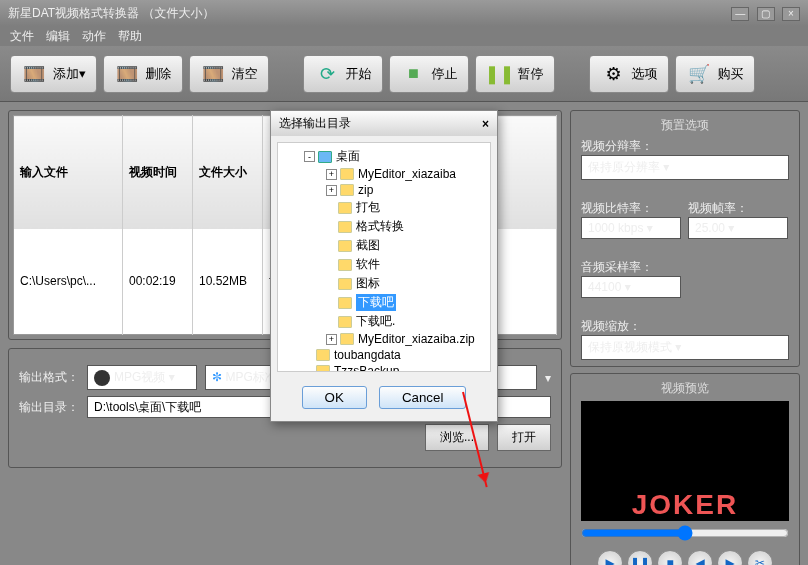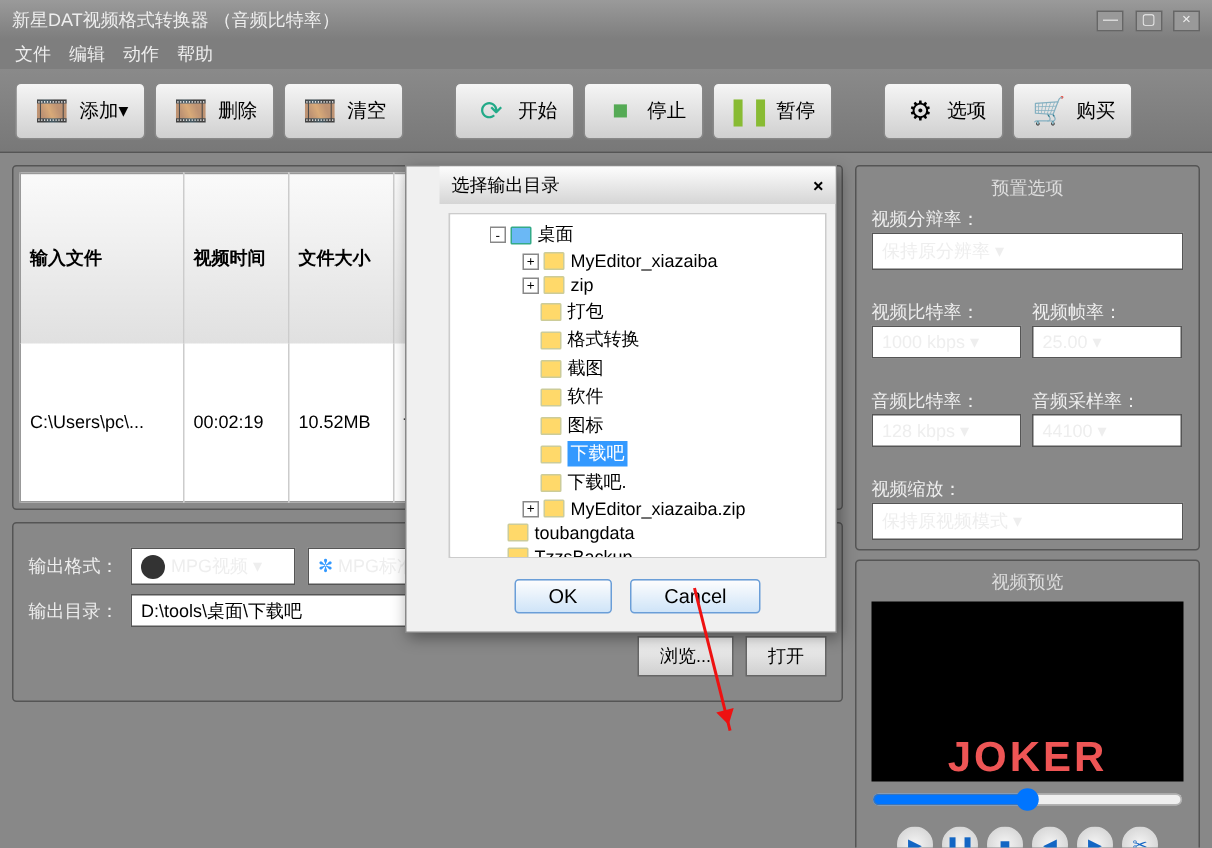--- a/index.html
+++ b/index.html
@@ -34,42 +34,42 @@
 .panel { background: #888; border: 1px solid #555; border-radius: 3px; padding: 6px 10px; font-size: 12px; color: #eee; }
 .panel-title { text-align: center; font-size: 12px; color: #ddd; margin-bottom: 4px; }
 .ctl-row { display: flex; gap: 6px; margin: 20px 0; align-items: center; }
 .ctl-row .select { width: 100px; }
 .lbl { font-size: 12px; color: #eee; }
 .preview { background: #000; height: 120px; display: flex; align-items: flex-end; justify-content: center; color: #e55; font-size: 28px; font-weight: bold; letter-spacing: 2px; }
 .pbtns { display: flex; gap: 4px; margin-top: 6px; justify-content: center; }
 .pbtn { width: 26px; height: 26px; border-radius: 50%; background: radial-gradient(#f5f5f5,#ccc); border: 1px solid #888; display: flex; align-items: center; justify-content: center; font-size: 12px; cursor: pointer; color: #1366c4; }
 
 
-.dialog { position: absolute; left: 270px; top: 110px; width: 288px; background: #f0f0f0; border: 1px solid #888; box-shadow: 2px 3px 10px rgba(0,0,0,.4); font-size: 12px; padding-left: 22px; }
+.dialog { position: absolute; left: 270px; top: 110px; width: 228px; background: #f0f0f0; border: 1px solid #888; box-shadow: 2px 3px 10px rgba(0,0,0,.4); font-size: 12px; }
 .dlg-title { background: linear-gradient(#fdfdfd,#d5d5d5); padding: 4px 8px; display: flex; justify-content: space-between; align-items: center; }
 .dlg-close { cursor: pointer; font-weight: bold; }
 .tree { background: #fff; margin: 6px; border: 1px solid #ccc; height: 230px; padding: 4px 6px; overflow: auto; }
 .tree-item { display: flex; align-items: center; padding: 1px 0; white-space: nowrap; cursor: pointer; }
 .tree-item.sel span.lbl-t { background: #3399ff; color: #fff; padding: 0 2px; }
 .fold { width: 14px; height: 12px; background: #ffd96a; border: 1px solid #cc9; margin-right: 4px; display: inline-block; border-radius: 1px; }
 .exp { width: 11px; height: 11px; border: 1px solid #888; margin-right: 3px; display: inline-flex; align-items: center; justify-content: center; font-size: 9px; background: #fff; }
 .dots { width: 12px; display: inline-block; }
 .dlg-btns { display: flex; justify-content: center; gap: 12px; padding: 8px 0 12px; }
 .dlg-btn { background: linear-gradient(#fdfdfd,#cfe4f8); border: 1px solid #6a9ed8; padding: 3px 22px; cursor: pointer; border-radius: 3px; }
 
 
 .arrow { position: absolute; left: 462px; top: 392px; width: 2px; height: 98px; background: #e11; transform: rotate(-14deg); transform-origin: top; }
 .arrow::after { content: ""; position: absolute; bottom: -2px; left: -5px; border: 6px solid transparent; border-top: 10px solid #e11; }
 
 </style>
 </head>
 <body>
 
 <div class="title-bar">
-  <span>新星DAT视频格式转换器  （音频比特率）</span>
+  <span>新星DAT视频格式转换器  （文件大小）</span>
   <div class="controls">
     <span>—</span>
     <span>▢</span>
     <span>×</span>
   </div>
 </div>
 
 <div class="menu-bar">
   <span>文件</span>
   <span>编辑</span>
@@ -160,24 +160,20 @@
             <div class="lbl">视频比特率：</div>
             <div class="select"><span>1000 kbps</span> ▾</div>
           </div>
         <div style="flex:1">
             <div class="lbl">视频帧率：</div>
             <div class="select"><span>25.00</span> ▾</div>
           </div>
       </div>
       <div class="ctl-row">
         <div style="flex:1">
-            <div class="lbl">音频比特率：</div>
-            <div class="select"><span>128 kbps</span> ▾</div>
-          </div>
-        <div style="flex:1">
             <div class="lbl">音频采样率：</div>
             <div class="select"><span>44100</span> ▾</div>
           </div>
       </div>
       <div class="lbl">视频缩放：</div>
       <div class="select"><span>保持原视频模式</span> ▾</div>
     </div>
 
     <div class="panel" style="flex:1">
       <div class="panel-title">视频预览</div>

